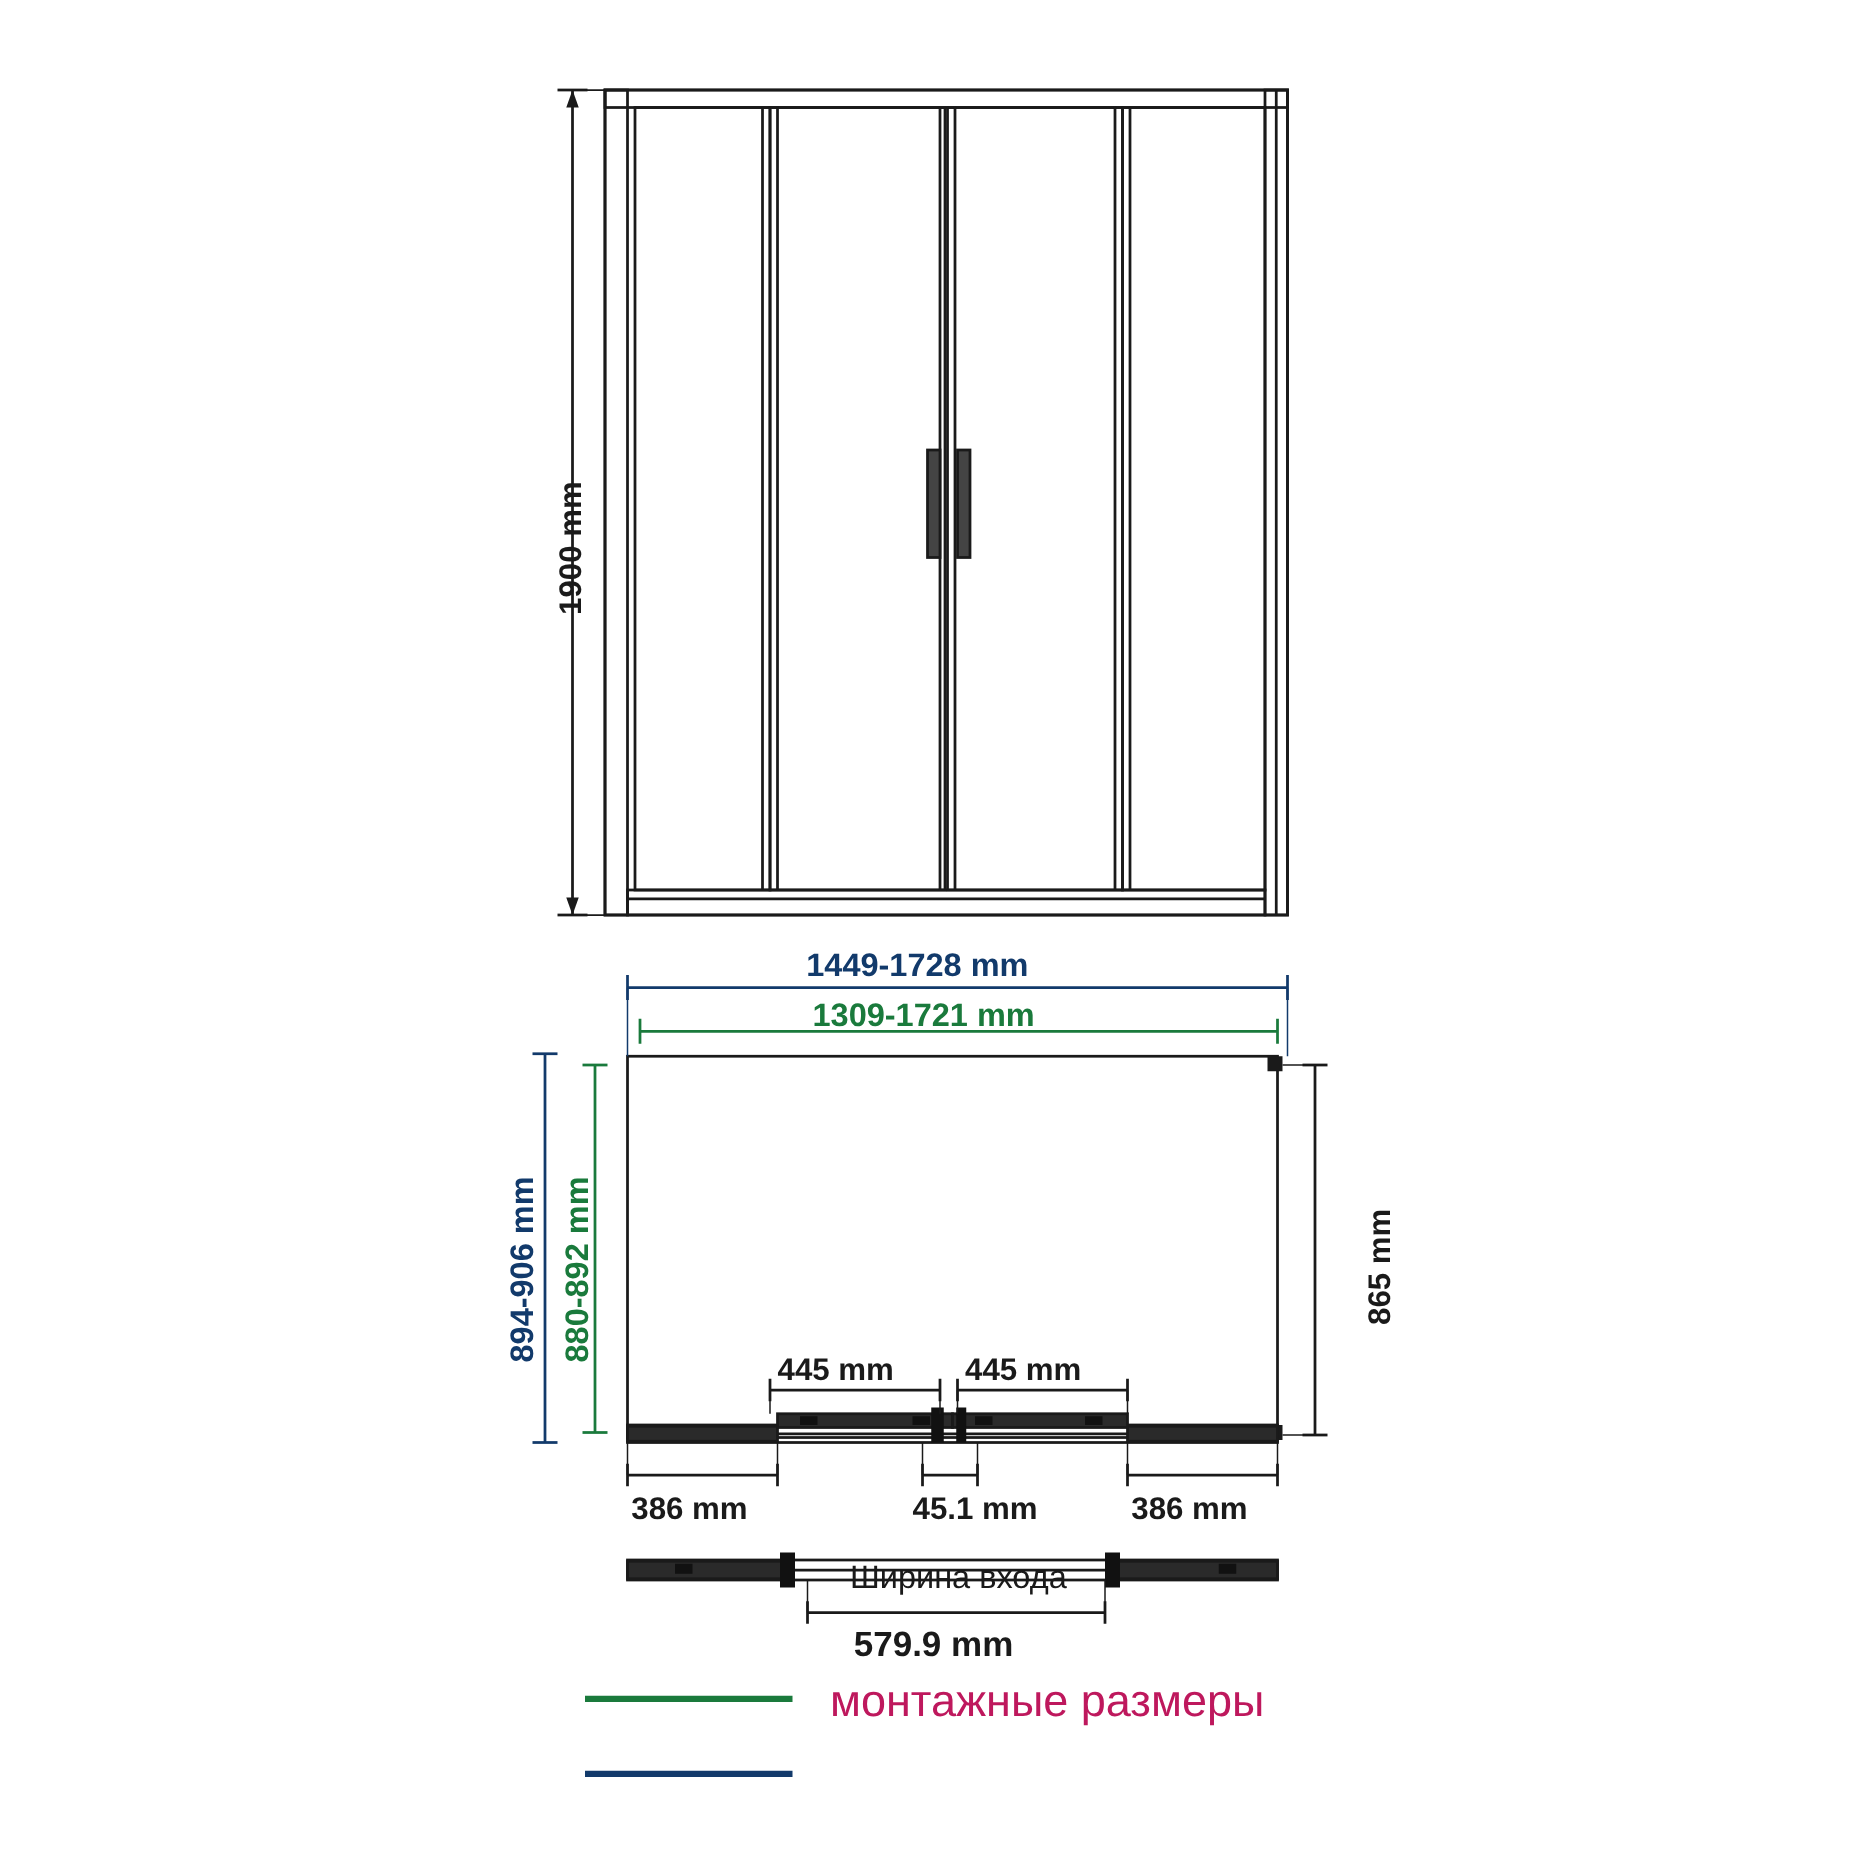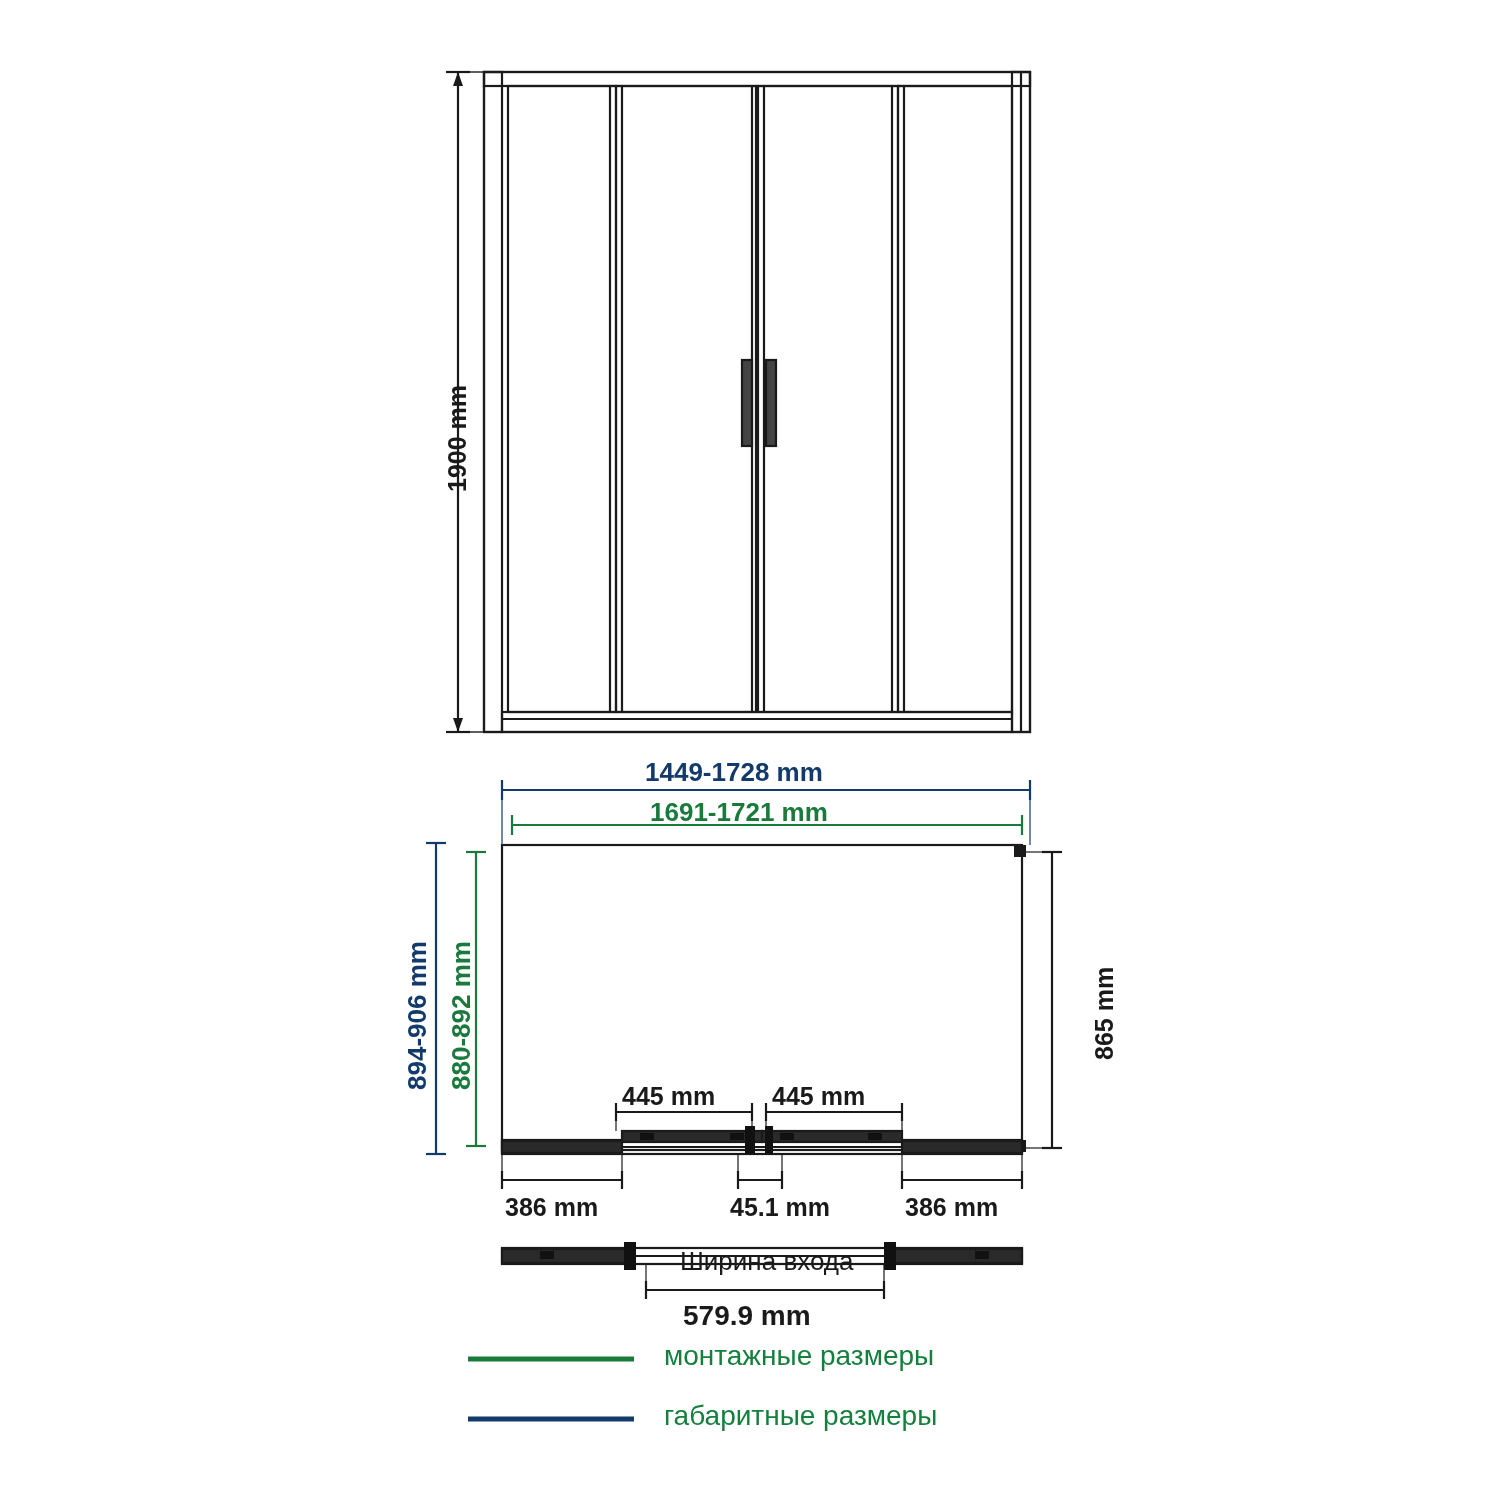--- a/index.html
+++ b/index.html
@@ -4,21 +4,21 @@
 <style>
   html,body{margin:0;padding:0;background:#ffffff;}
   body{width:1500px;height:1500px;font-family:"Liberation Sans",sans-serif;color:#111;position:relative;overflow:hidden;}
   .canvas{position:absolute;left:0;top:0;width:1500px;height:1500px;}
   svg{position:absolute;left:0;top:0;width:1500px;height:1500px;}
   .lbl{position:absolute;font-family:"Liberation Sans",sans-serif;white-space:nowrap;}
   .dim-black{color:#1a1a1a;font-size:25px;font-weight:bold;}
   .dim-blue{color:#123a6b;font-size:26px;font-weight:bold;}
   .dim-green{color:#1a7a3c;font-size:26px;font-weight:bold;}
   .vert{transform-origin:left top;}
-  .legend-txt{font-size:28px;color:#15803d;}
+  .legend-txt{font-size:36px;color:#be185d;}
 </style>
 </head>
 <body>
 
 <div class="canvas">
 
   <svg viewBox="0 0 1500 1500">
     <g fill="none" stroke="#1a1a1a" stroke-width="2.2" shape-rendering="geometricPrecision">
 
       <g>
@@ -181,34 +181,33 @@
         <line x1="468" y1="1359" x2="634" y2="1359" stroke="#1a7a3c" stroke-width="5"></line>
         <line x1="468" y1="1419" x2="634" y2="1419" stroke="#123a6b" stroke-width="5"></line>
       </g>
     </g>
   </svg>
 
   <div class="lbl dim-black vert" style="left:443px; top:492px; transform:rotate(-90deg);">1900 mm</div>
 
   <div class="lbl dim-blue" style="left:645px; top:757px;">1449-1728 mm</div>
 
-  <div class="lbl dim-green" style="left:650px; top:797px;">1691-1721 mm</div>
+  <div class="lbl dim-green" style="left:650px; top:797px;">1309-1721 mm</div>
 
   <div class="lbl dim-blue vert" style="left:402px; top:1090px; transform:rotate(-90deg);">894-906 mm</div>
 
   <div class="lbl dim-green vert" style="left:446px; top:1090px; transform:rotate(-90deg);">880-892 mm</div>
 
   <div class="lbl dim-black vert" style="left:1090px; top:1060px; transform:rotate(-90deg);">865 mm</div>
 
   <div class="lbl dim-black" style="left:622px; top:1082px;">445 mm</div>
   <div class="lbl dim-black" style="left:772px; top:1082px;">445 mm</div>
 
   <div class="lbl dim-black" style="left:505px; top:1193px;">386 mm</div>
   <div class="lbl dim-black" style="left:730px; top:1193px;">45.1 mm</div>
   <div class="lbl dim-black" style="left:905px; top:1193px;">386 mm</div>
 
   <div class="lbl dim-black" style="left:680px; top:1246px; font-weight:normal; font-size:26px;text-align:center;">Ширина входа</div>
   <div class="lbl dim-black" style="left:683px; top:1300px; font-size:28px;">579.9 mm</div>
 
   <div class="lbl legend-txt" style="left:664px; top:1340px;">монтажные размеры</div>
-  <div class="lbl legend-txt" style="left:664px; top:1400px;">габаритные размеры</div>
 
 </div>
 
 </body></html>

